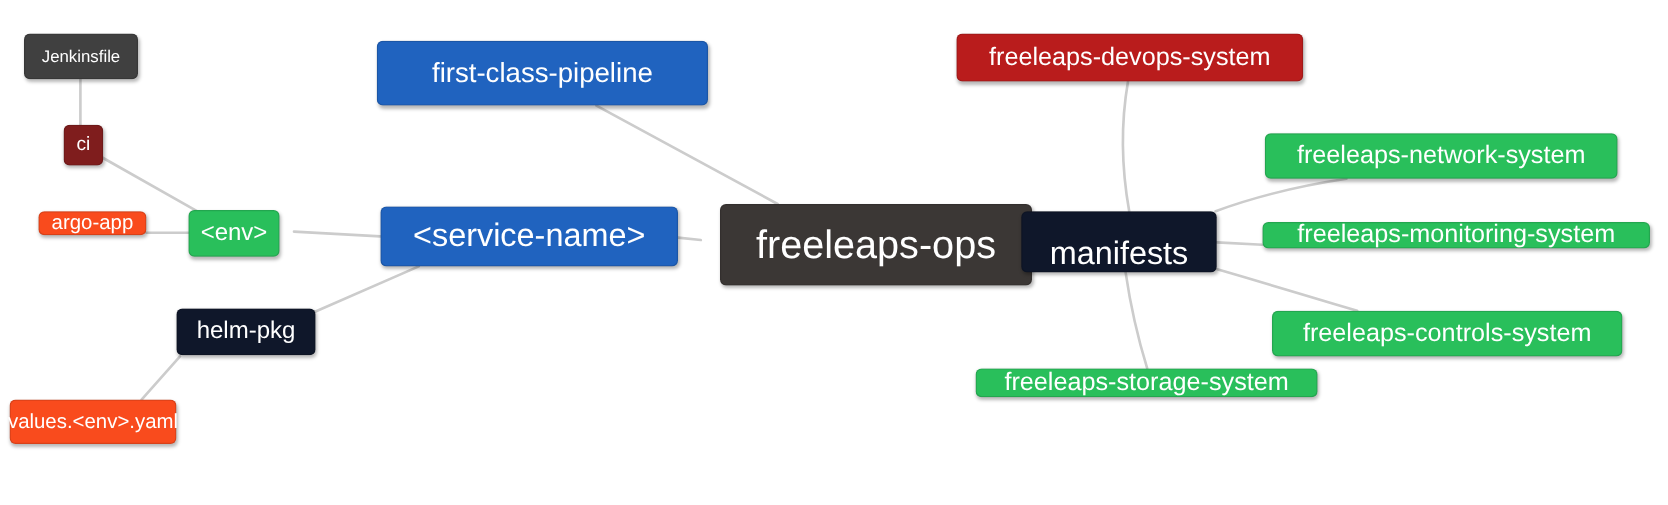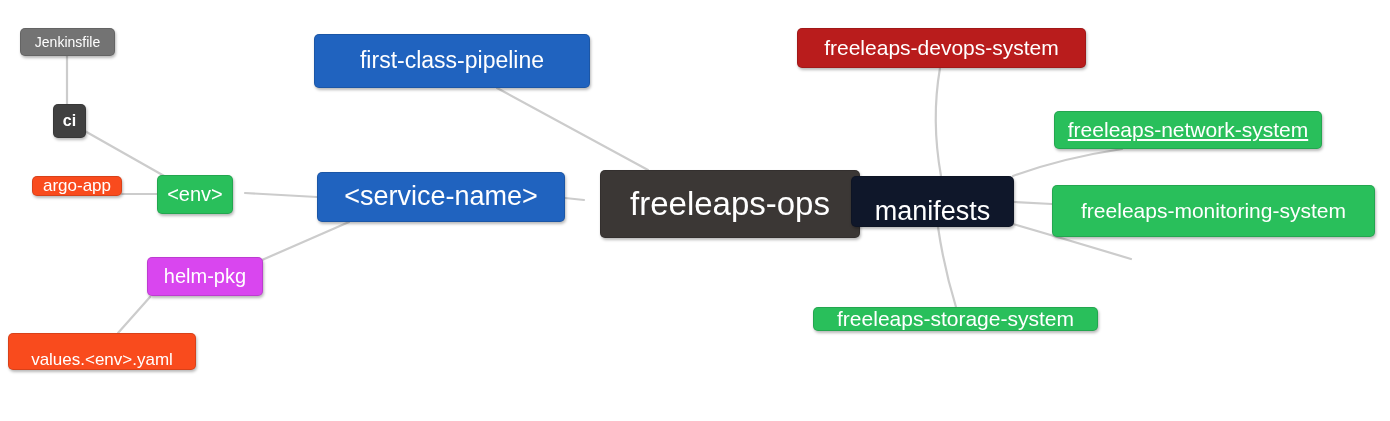--- a/index.html
+++ b/index.html
@@ -60,55 +60,58 @@
       <path d="M118,333 L150,297" stroke="#cccccc"></path>
       <path d="M497,88 L648,170" stroke="#cccccc"></path>
       <path d="M565,198 L584,200" stroke="#cccccc"></path>
       <path d="M844,201 L851,201" stroke="#cccccc"></path>
       <path d="M941,176 Q931,120 940,68" stroke="#cccccc"></path>
       <path d="M1013,176 Q1062,158 1122,149" stroke="#cccccc"></path>
       <path d="M1014,202 L1052,204" stroke="#cccccc"></path>
       <path d="M1013,224 Q1068,240 1131,259" stroke="#cccccc"></path>
       <path d="M938,227 Q944,268 956,307" stroke="#cccccc"></path>
     </svg>
-<div class="node" style="left: 20px; top: 28px; width: 95px; height: 28px; font-size: 14px; background: #737373;">
+<div class="node" style="left: 20px; top: 28px; width: 95px; height: 38px; font-size: 14px; background: #404040;">
       <span>Jenkinsfile</span>
     </div>
-    <div class="node" style="left: 53px; top: 104px; width: 33px; height: 34px; font-size: 16px; background: #404040; font-weight: bold;">
+    <div class="node" style="left: 53px; top: 104px; width: 33px; height: 34px; font-size: 16px; background: #7f1d1d;">
       <span>ci</span>
     </div>
     <div class="node" style="left: 32px; top: 176px; width: 90px; height: 20px; font-size: 17px; background: rgb(249, 75, 29);">
       <span>argo-app</span>
     </div>
     <div class="node" style="left: 157px; top: 175px; width: 76px; height: 39px; font-size: 20px; background: rgb(41, 191, 91);">
       <span>&lt;env&gt;</span>
     </div>
-    <div class="node" style="left: 147px; top: 257px; width: 116px; height: 39px; font-size: 20px; background: #d946ef;">
+    <div class="node" style="left: 147px; top: 257px; width: 116px; height: 39px; font-size: 20px; background: #0f172a;">
       <span>helm-pkg</span>
     </div>
-    <div class="node" style="left: 8px; top: 333px; width: 188px; height: 37px; font-size: 17px; background: rgb(249, 75, 29); align-items: flex-end;">
+    <div class="node" style="left: 8px; top: 333px; width: 139px; height: 37px; font-size: 17px; background: rgb(249, 75, 29);">
       <span>values.&lt;env&gt;.yaml</span>
     </div>
     <div class="node" style="left: 314px; top: 34px; width: 276px; height: 54px; font-size: 23px; background: rgb(32, 99, 191);">
       <span>first-class-pipeline</span>
     </div>
     <div class="node" style="left: 317px; top: 172px; width: 248px; height: 50px; font-size: 27px; background: rgb(32, 99, 191);">
       <span>&lt;service-name&gt;</span>
     </div>
     <div class="node" style="left: 584px; top: 170px; width: 260px; height: 68px; font-size: 33px; background: rgb(59, 55, 53); margin-left: 16px;">
       <span>freeleaps-ops</span>
     </div>
     <div class="node" style="left: 851px; top: 176px; width: 163px; height: 51px; font-size: 27px; background: #0f172a; align-items: flex-end;">
       <span>manifests</span>
     </div>
     <div class="node" style="left: 797px; top: 28px; width: 289px; height: 40px; font-size: 21px; background: #b91c1c;">
       <span>freeleaps-devops-system</span>
     </div>
-    <div class="node" style="left: 1054px; top: 111px; width: 268px; height: 38px; font-size: 21px; background: rgb(41, 191, 91); text-decoration: underline;">
+    <div class="node" style="left: 1054px; top: 111px; width: 294px; height: 38px; font-size: 21px; background: rgb(41, 191, 91);">
       <span>freeleaps-network-system</span>
     </div>
-    <div class="node" style="left: 1052px; top: 185px; width: 323px; height: 52px; font-size: 21px; background: rgb(41, 191, 91);">
+    <div class="node" style="left: 1052px; top: 185px; width: 323px; height: 22px; font-size: 21px; background: rgb(41, 191, 91);">
       <span>freeleaps-monitoring-system</span>
+    </div>
+    <div class="node" style="left: 1060px; top: 259px; width: 292px; height: 38px; font-size: 21px; background: rgb(41, 191, 91);">
+      <span>freeleaps-controls-system</span>
     </div>
     <div class="node" style="left: 813px; top: 307px; width: 285px; height: 24px; font-size: 21px; background: rgb(41, 191, 91);">
       <span>freeleaps-storage-system</span>
     </div>
   </div>
 
 </body></html>

